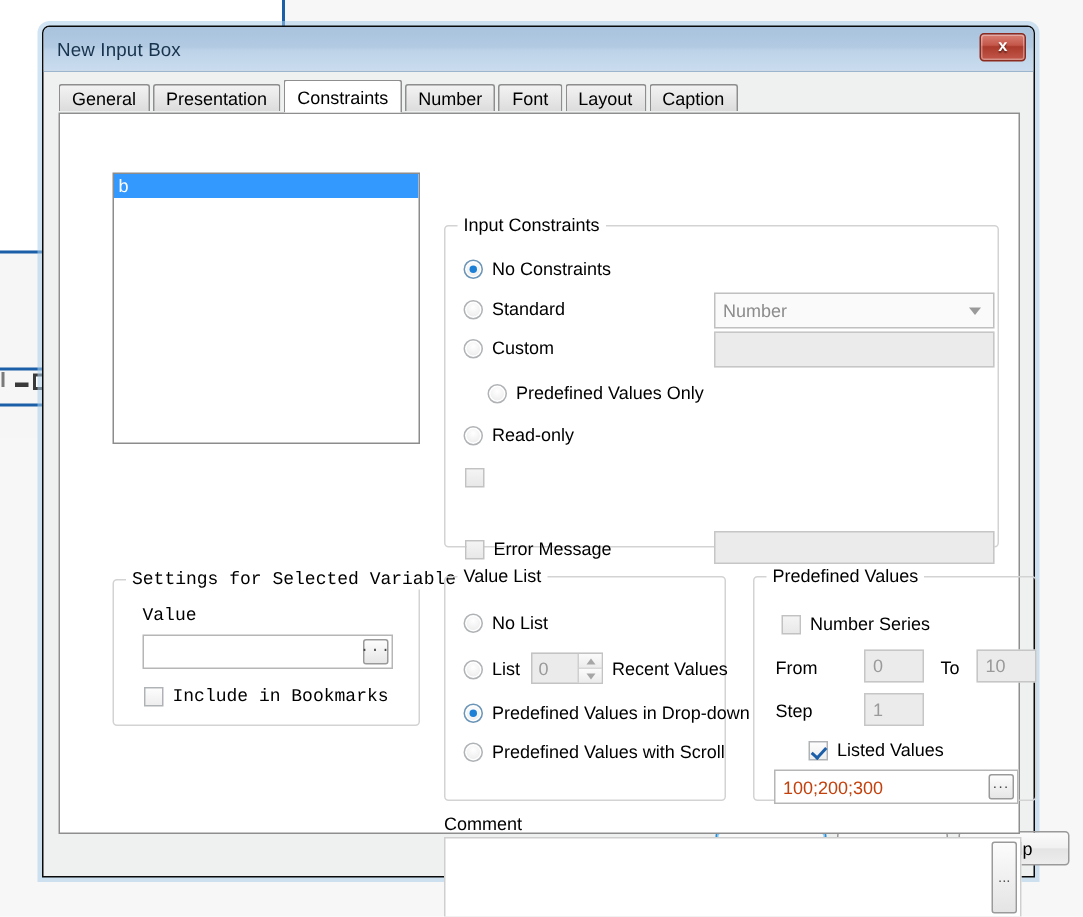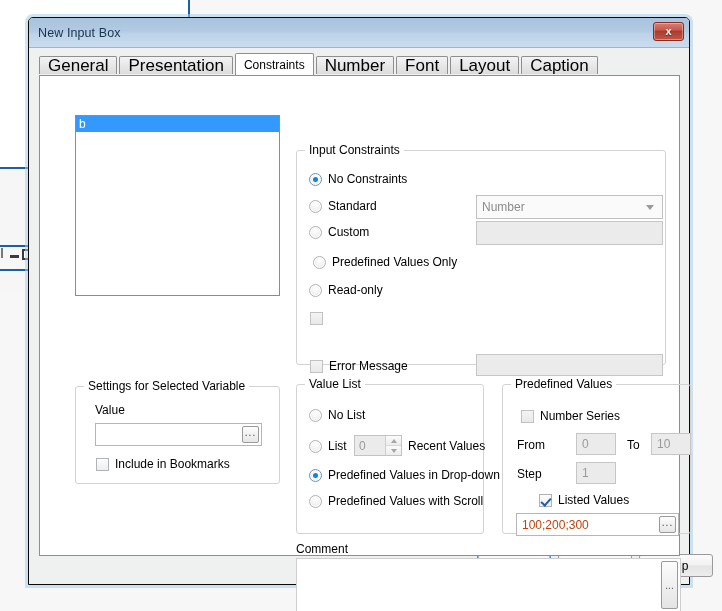--- a/index.html
+++ b/index.html
@@ -90,21 +90,21 @@
     position: absolute; left: 10px; top: 36px; right: 10px;
     height: 20px;
     display: flex; align-items: flex-end;
     z-index: 3;
   }
   .tab {
     height: 18px;
     padding: 0 8px;
     margin-right: 2px;
     display: flex; align-items: center;
-    font-size: 17px;
+    font-size: 12px;
     background: linear-gradient(to bottom, #f3f3f3, #dcdcdc);
     border: 1px solid #8e8e8e;
     border-bottom: none;
     border-radius: 2px 2px 0 0;
     color: #000;
     cursor: pointer;
     position: relative;
   }
   .tab.active {
     height: 22px;
@@ -147,21 +147,21 @@
   .group > .legend {
     position: absolute; top: -8px; left: 8px;
     background: #ffffff;
     padding: 0 4px;
     font-size: 12px;
     color: #000;
     white-space: nowrap;
   }
 
   #grp-input-constraints { left: 256px; top: 74px; width: 370px; height: 215px; }
-  #grp-settings          { left: 35px;  top: 310px; width: 205px; height: 98px; }
+  #grp-settings          { left: 35px;  top: 310px; width: 205px; height: 98px; font-family: Liberation Mono, monospace; }
   #grp-value-list        { left: 256px; top: 308px; width: 188px; height: 150px; }
   #grp-predef            { left: 462px; top: 308px; width: 189px; height: 150px; }
 
   
   .ctl { position: absolute; display: flex; align-items: center; font-size: 12px; }
 
   .radio {
     width: 13px; height: 13px; border-radius: 50%;
     border: 1px solid #b0b3b6;
     background: radial-gradient(circle at 50% 35%, #ffffff 0%, #f0f0f0 60%, #e2e2e2 100%);
@@ -351,21 +351,21 @@
           <span>Number</span>
           <span class="arrow"></span>
         </div>
 
         <div class="ctl" style="left:12px; top:74px;">
           <span class="radio"></span>
           <span class="lbl">Custom</span>
         </div>
         <div class="tbox dis" style="left:179px; top:70px; width:187px; height:24px;"></div>
 
-        <div class="ctl" style="left:16px; top:104px;">
+        <div class="ctl" style="left:28px; top:104px;">
           <span class="radio"></span>
           <span class="lbl">Predefined Values Only</span>
         </div>
 
         <div class="ctl" style="left:12px; top:132px;">
           <span class="radio"></span>
           <span class="lbl">Read-only</span>
         </div>
 
         <div class="ctl" style="left:13px; top:161px;">

